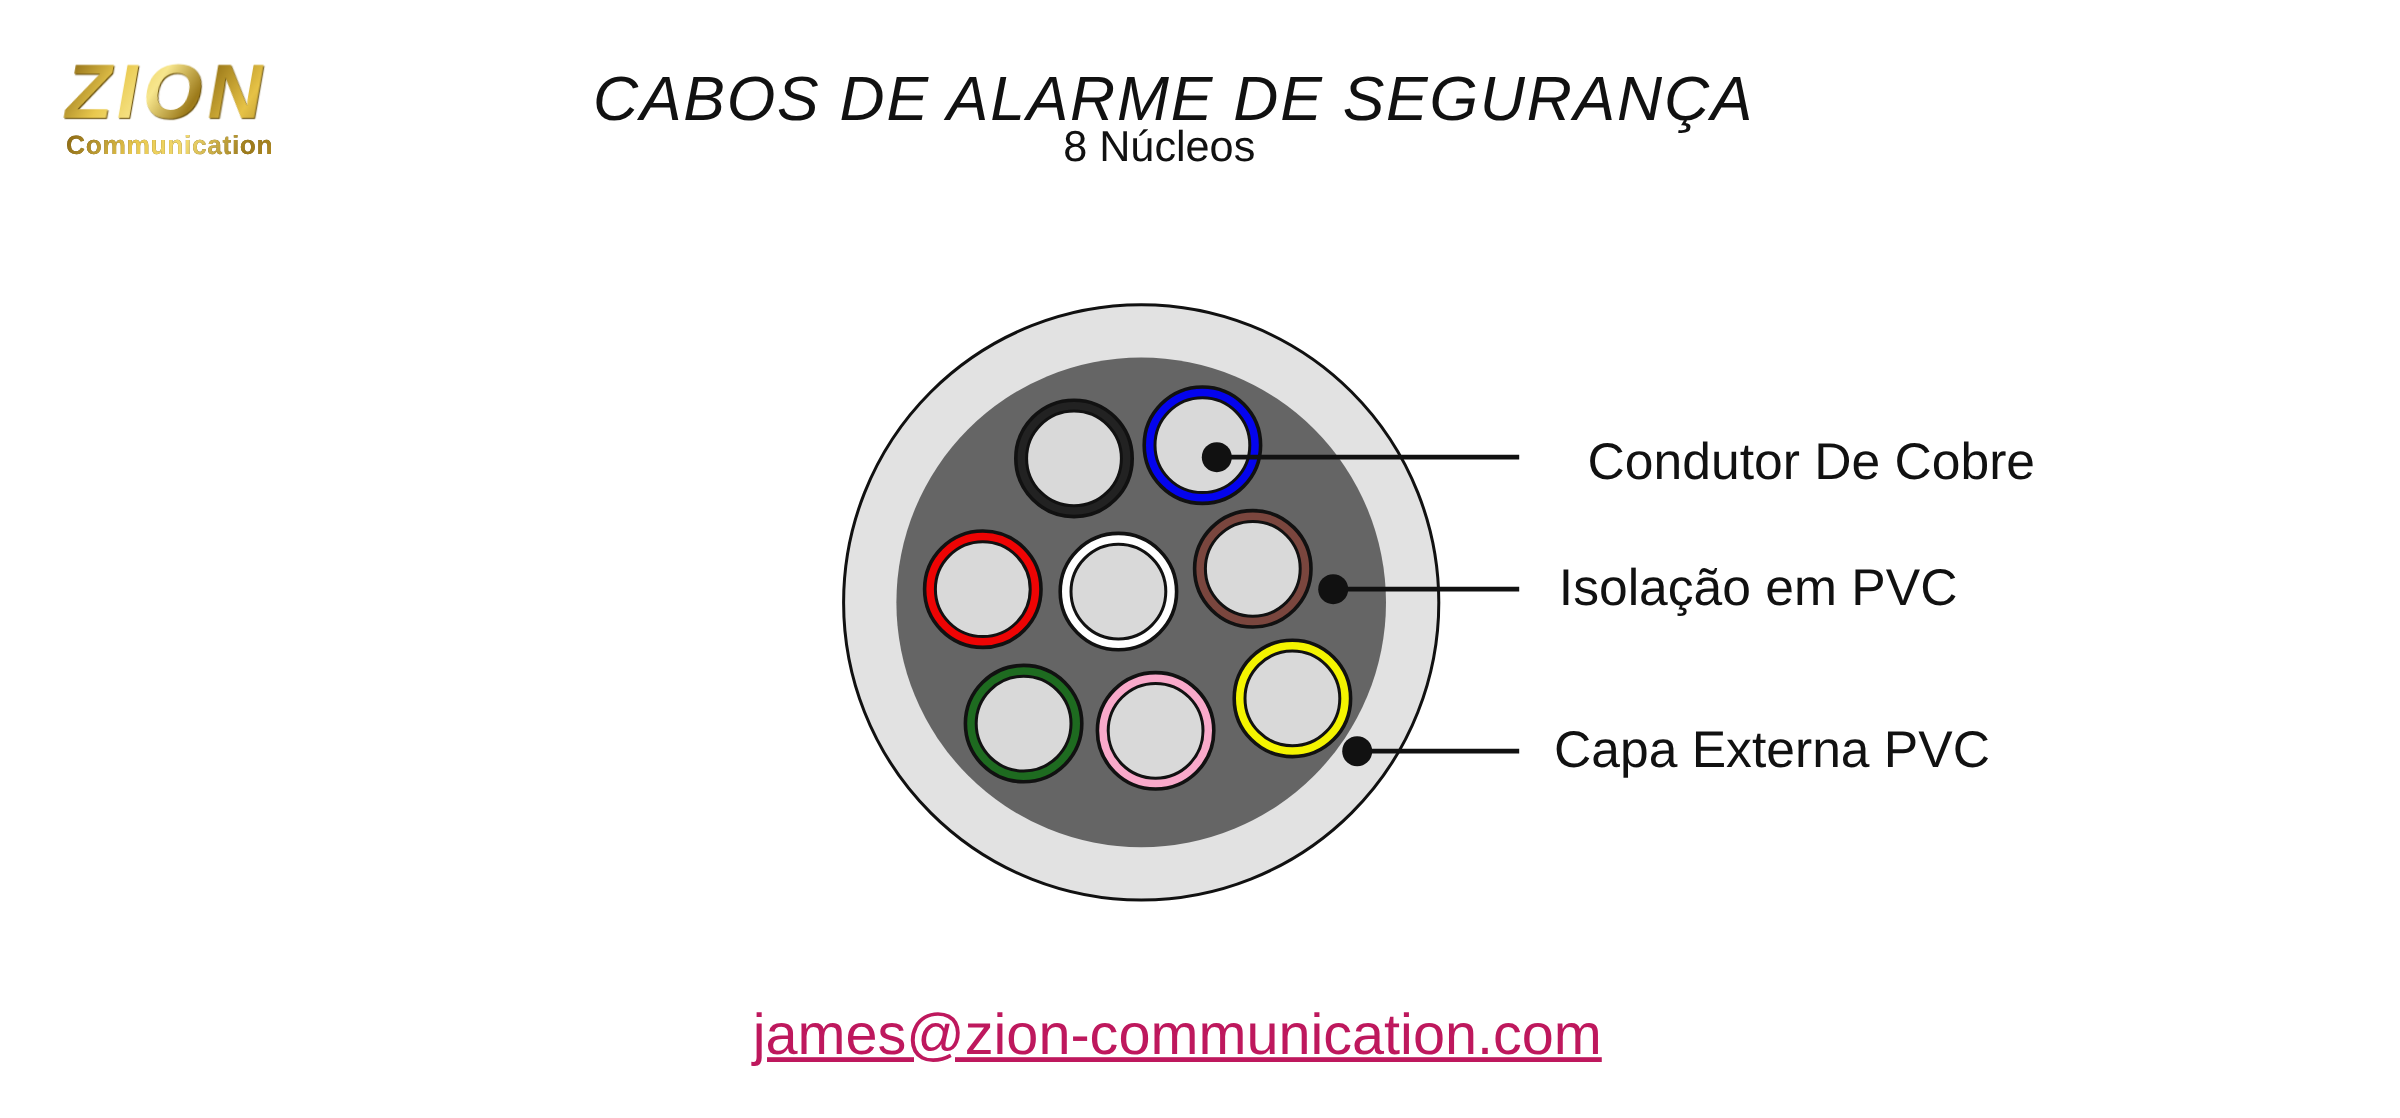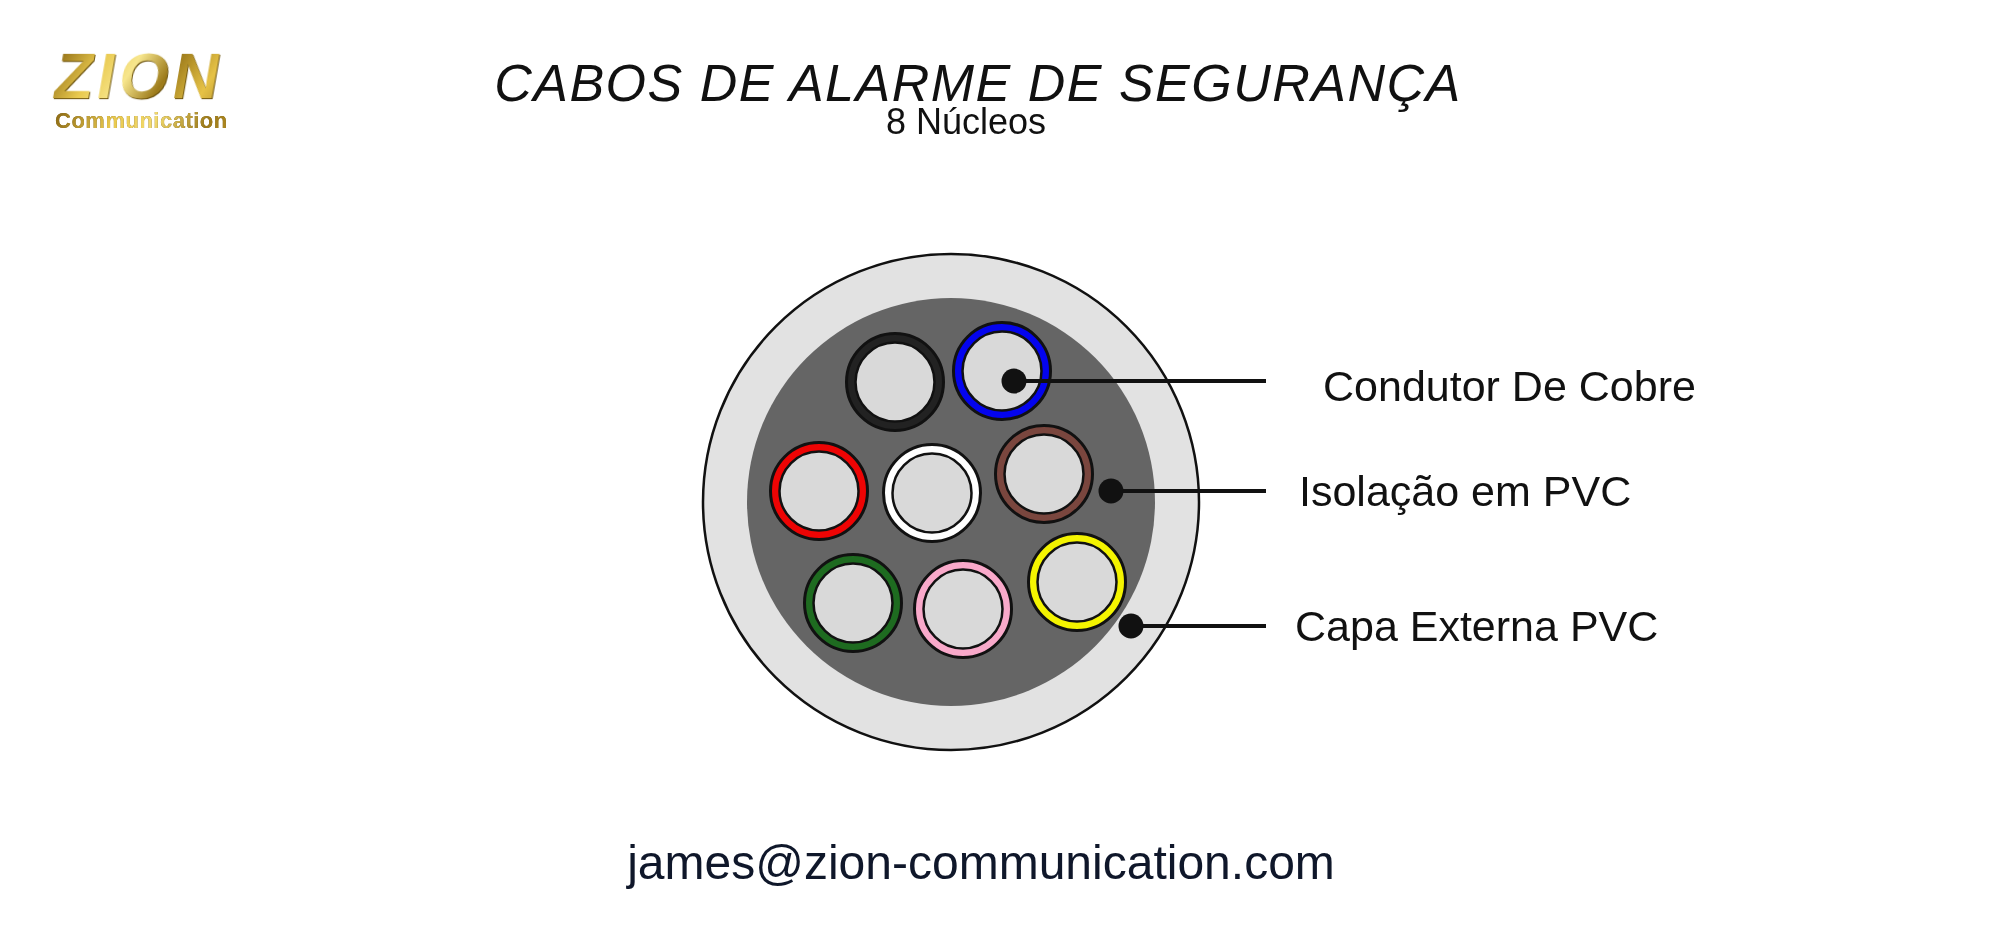--- a/index.html
+++ b/index.html
@@ -48,21 +48,21 @@
 
   
   .callout-label{
     position:absolute;transform:translateY(-50%);
     font-size:43px;color:#111;white-space:nowrap;line-height:1;
   }
 
   
   .email{
     position:absolute;left:981px;top:863px;transform:translate(-50%,-50%);
-    font-size:48px;color:#0f172a;white-space:nowrap;line-height:1;
+    font-size:48px;color:#be185d;white-space:nowrap;line-height:1;text-decoration:underline;
   }
 </style>
 </head>
 <body>
 
 <div class="page">
 
   <div class="logo">
     <div class="logo-zion">ZION</div>
     <div class="logo-sub">Communication</div>

